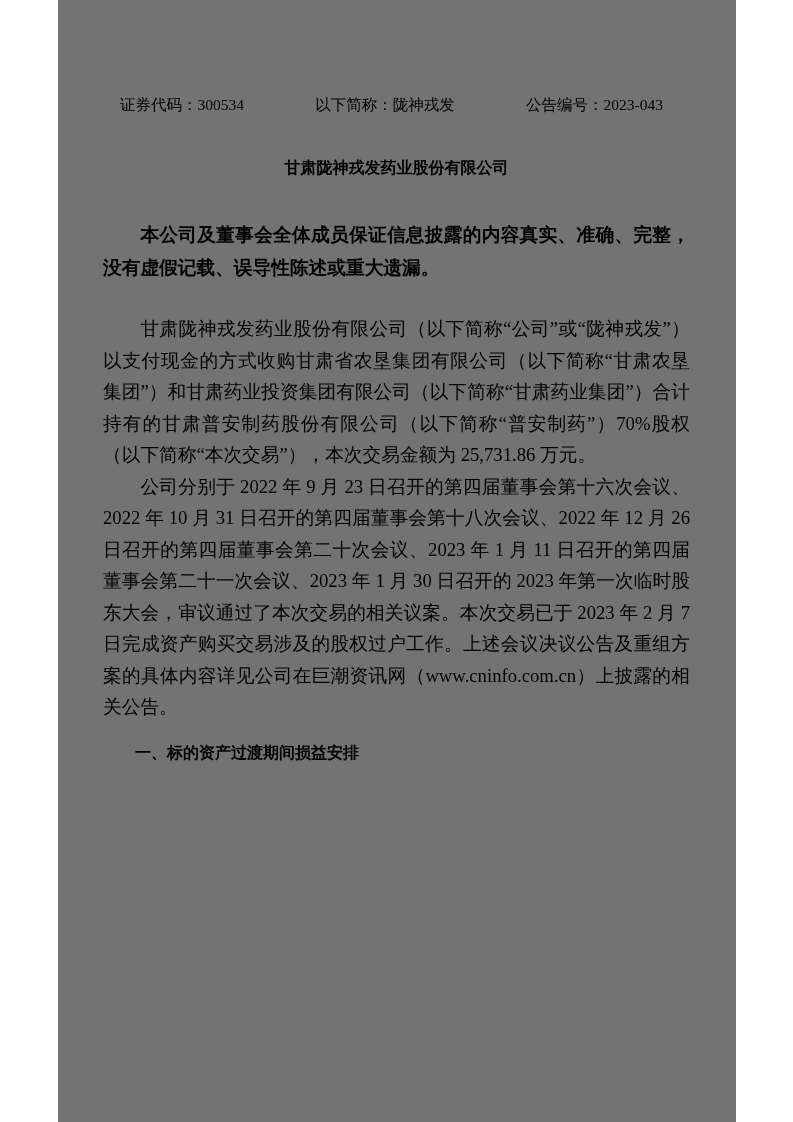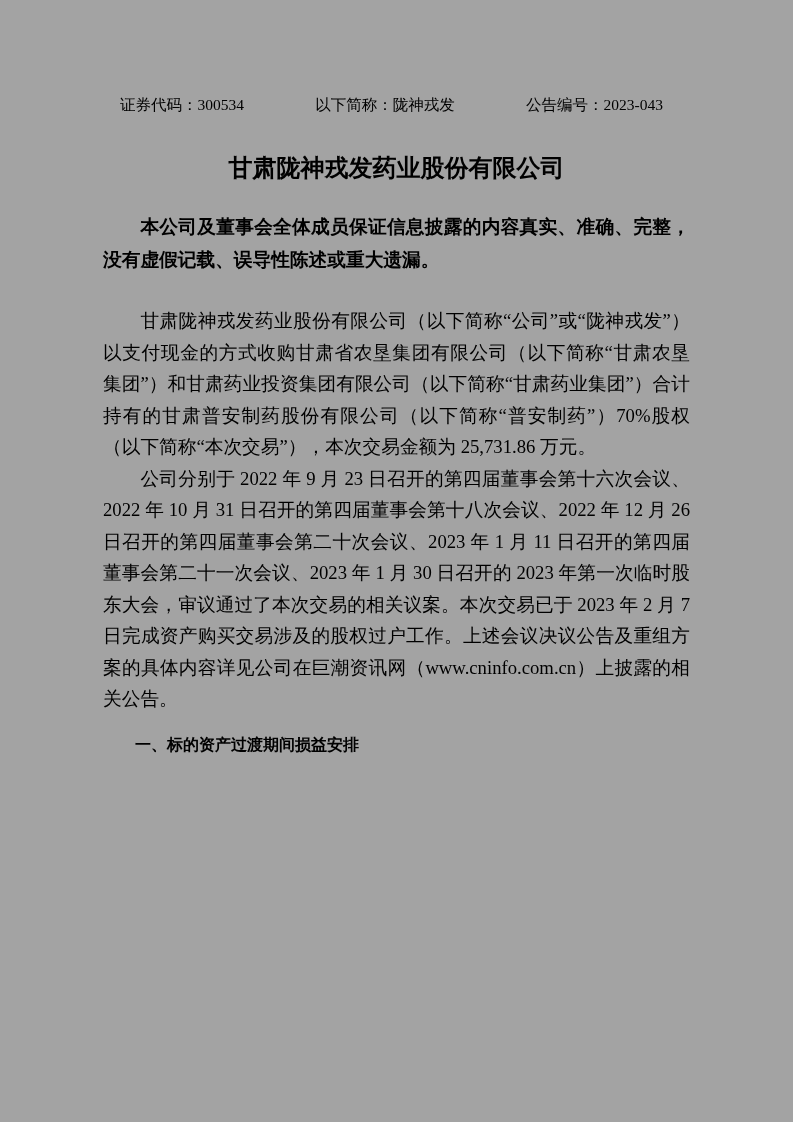--- a/index.html
+++ b/index.html
@@ -2,24 +2,24 @@
 <html><head>
 <meta charset="utf-8">
 <style>
   html, body {
     margin: 0;
     padding: 0;
     background: #ffffff;
   }
   .page {
     position: relative;
-    width: 793px;
+    width: 678px;
     height: 1122px;
     margin: 0 auto;
-    background: #a3a3a3;
+    background: #737373;
     color: #000000;
     font-family: "Liberation Serif", "DejaVu Serif", serif;
     overflow: hidden;
     box-sizing: border-box;
     padding-top: 95px;
   }
   .content {
     width: 587px;
     margin: 0 auto;
   }
@@ -27,30 +27,30 @@
     display: flex;
     justify-content: space-between;
     align-items: baseline;
     padding: 0 27px 0 17px;
     font-size: 15.5px;
     line-height: 20px;
     white-space: nowrap;
   }
   .doc-title {
     margin: 32px 0 0 0;
-    font-size: 24px;
+    font-size: 16px;
     font-weight: bold;
     text-align: center;
   }
   .doc-title .title-line {
     display: block;
     line-height: 42px;
   }
   .declaration {
-    margin: 21px 0 0 0;
+    margin: 29px 0 0 0;
     font-size: 18.7px;
     font-weight: bold;
     line-height: 33px;
     text-indent: 2em;
     text-align: justify;
     text-justify: inter-character;
   }
   .para {
     margin: 0;
     font-size: 18.7px;

